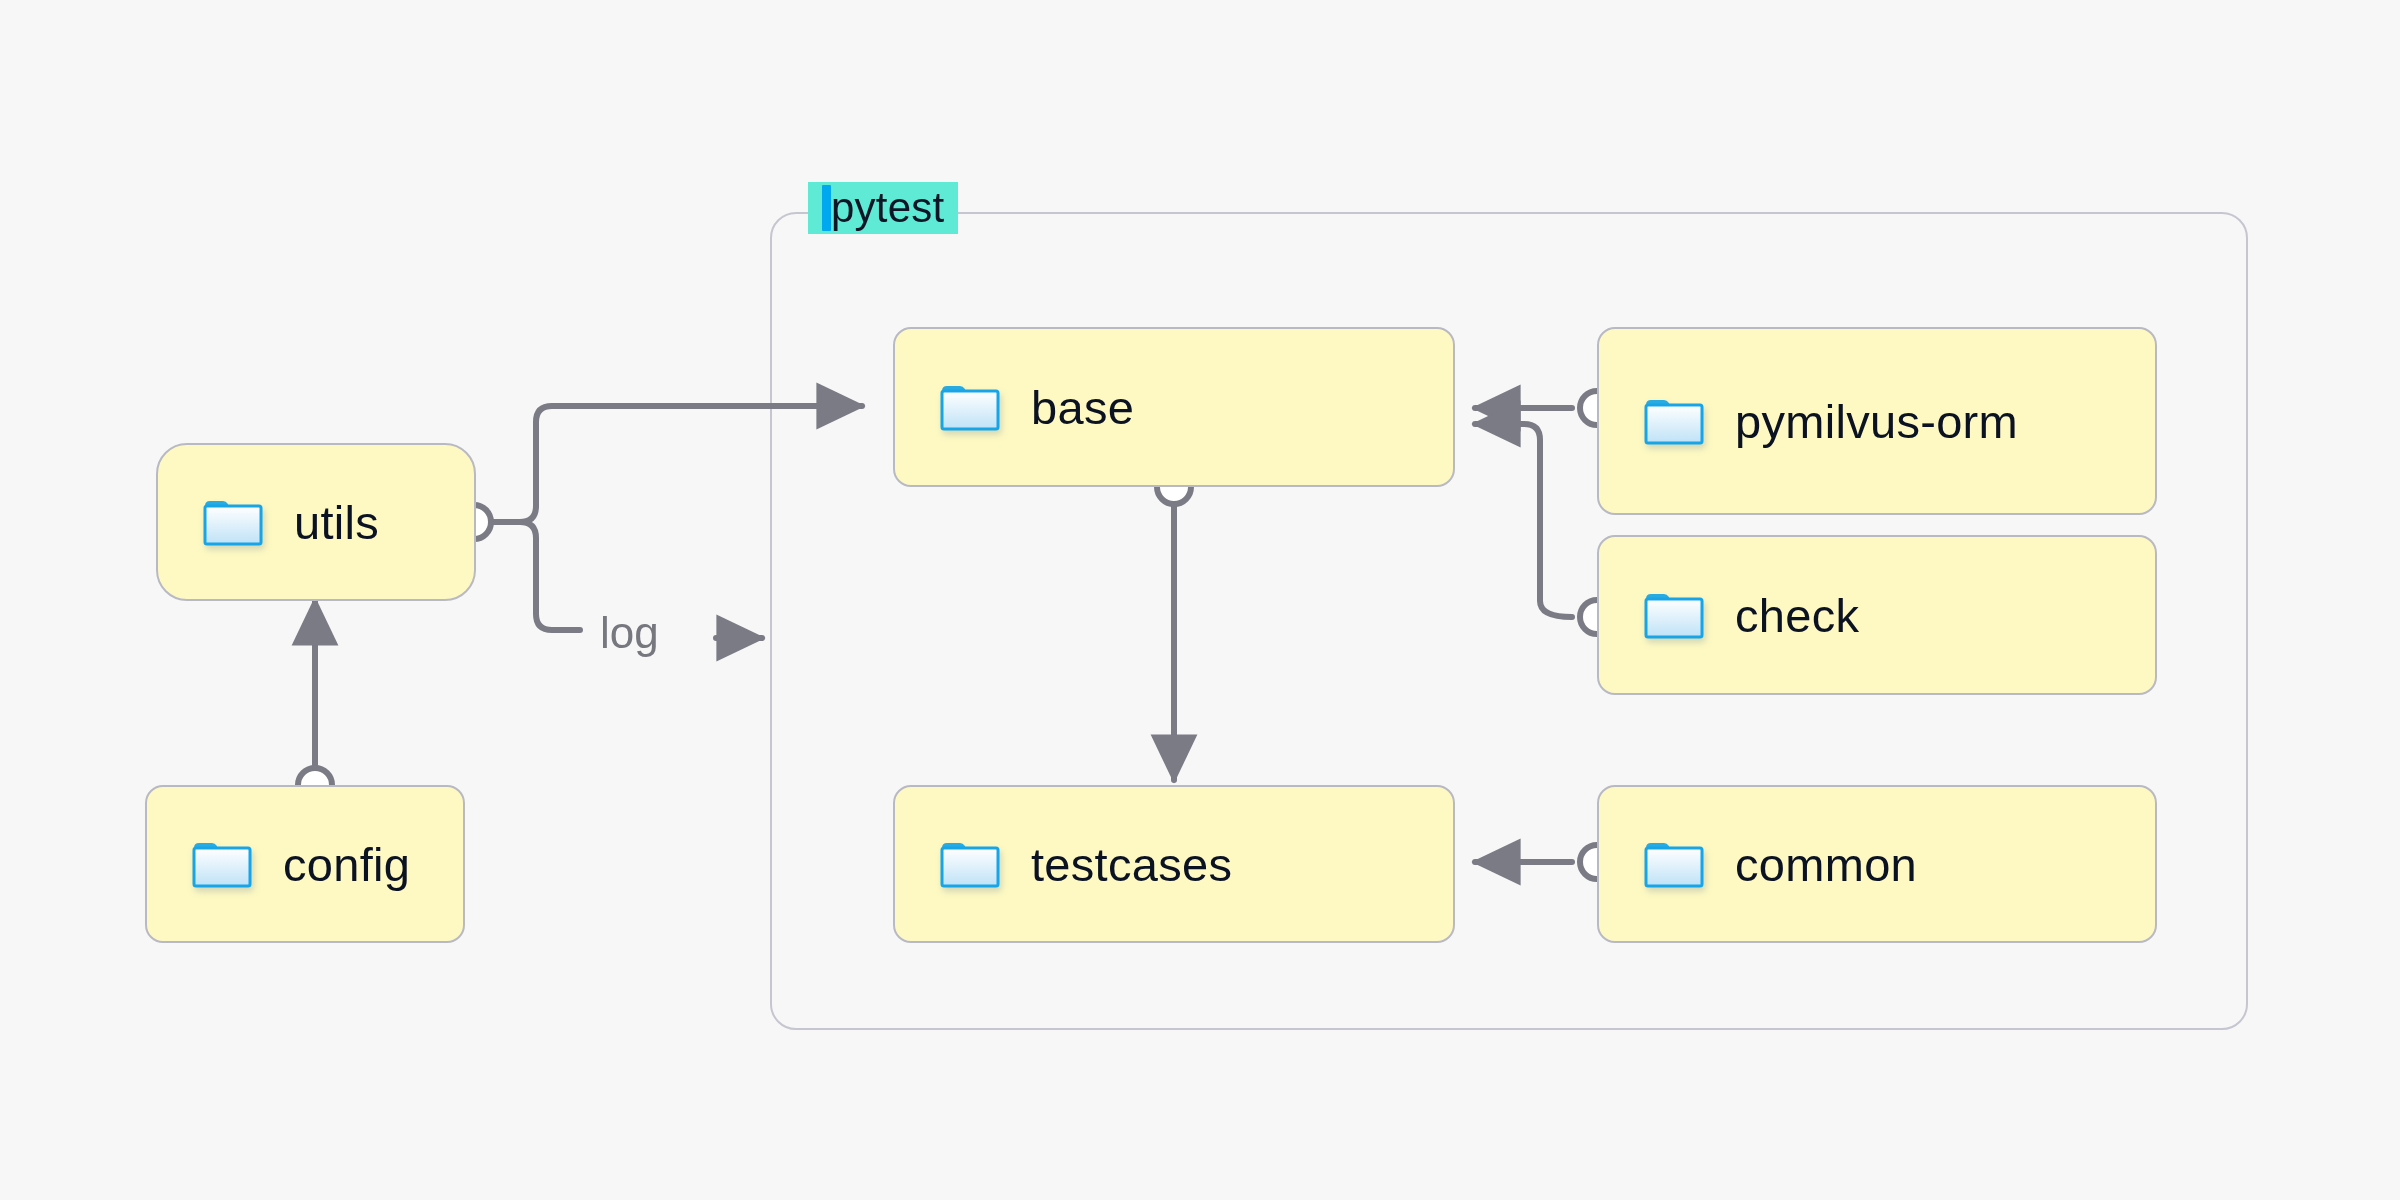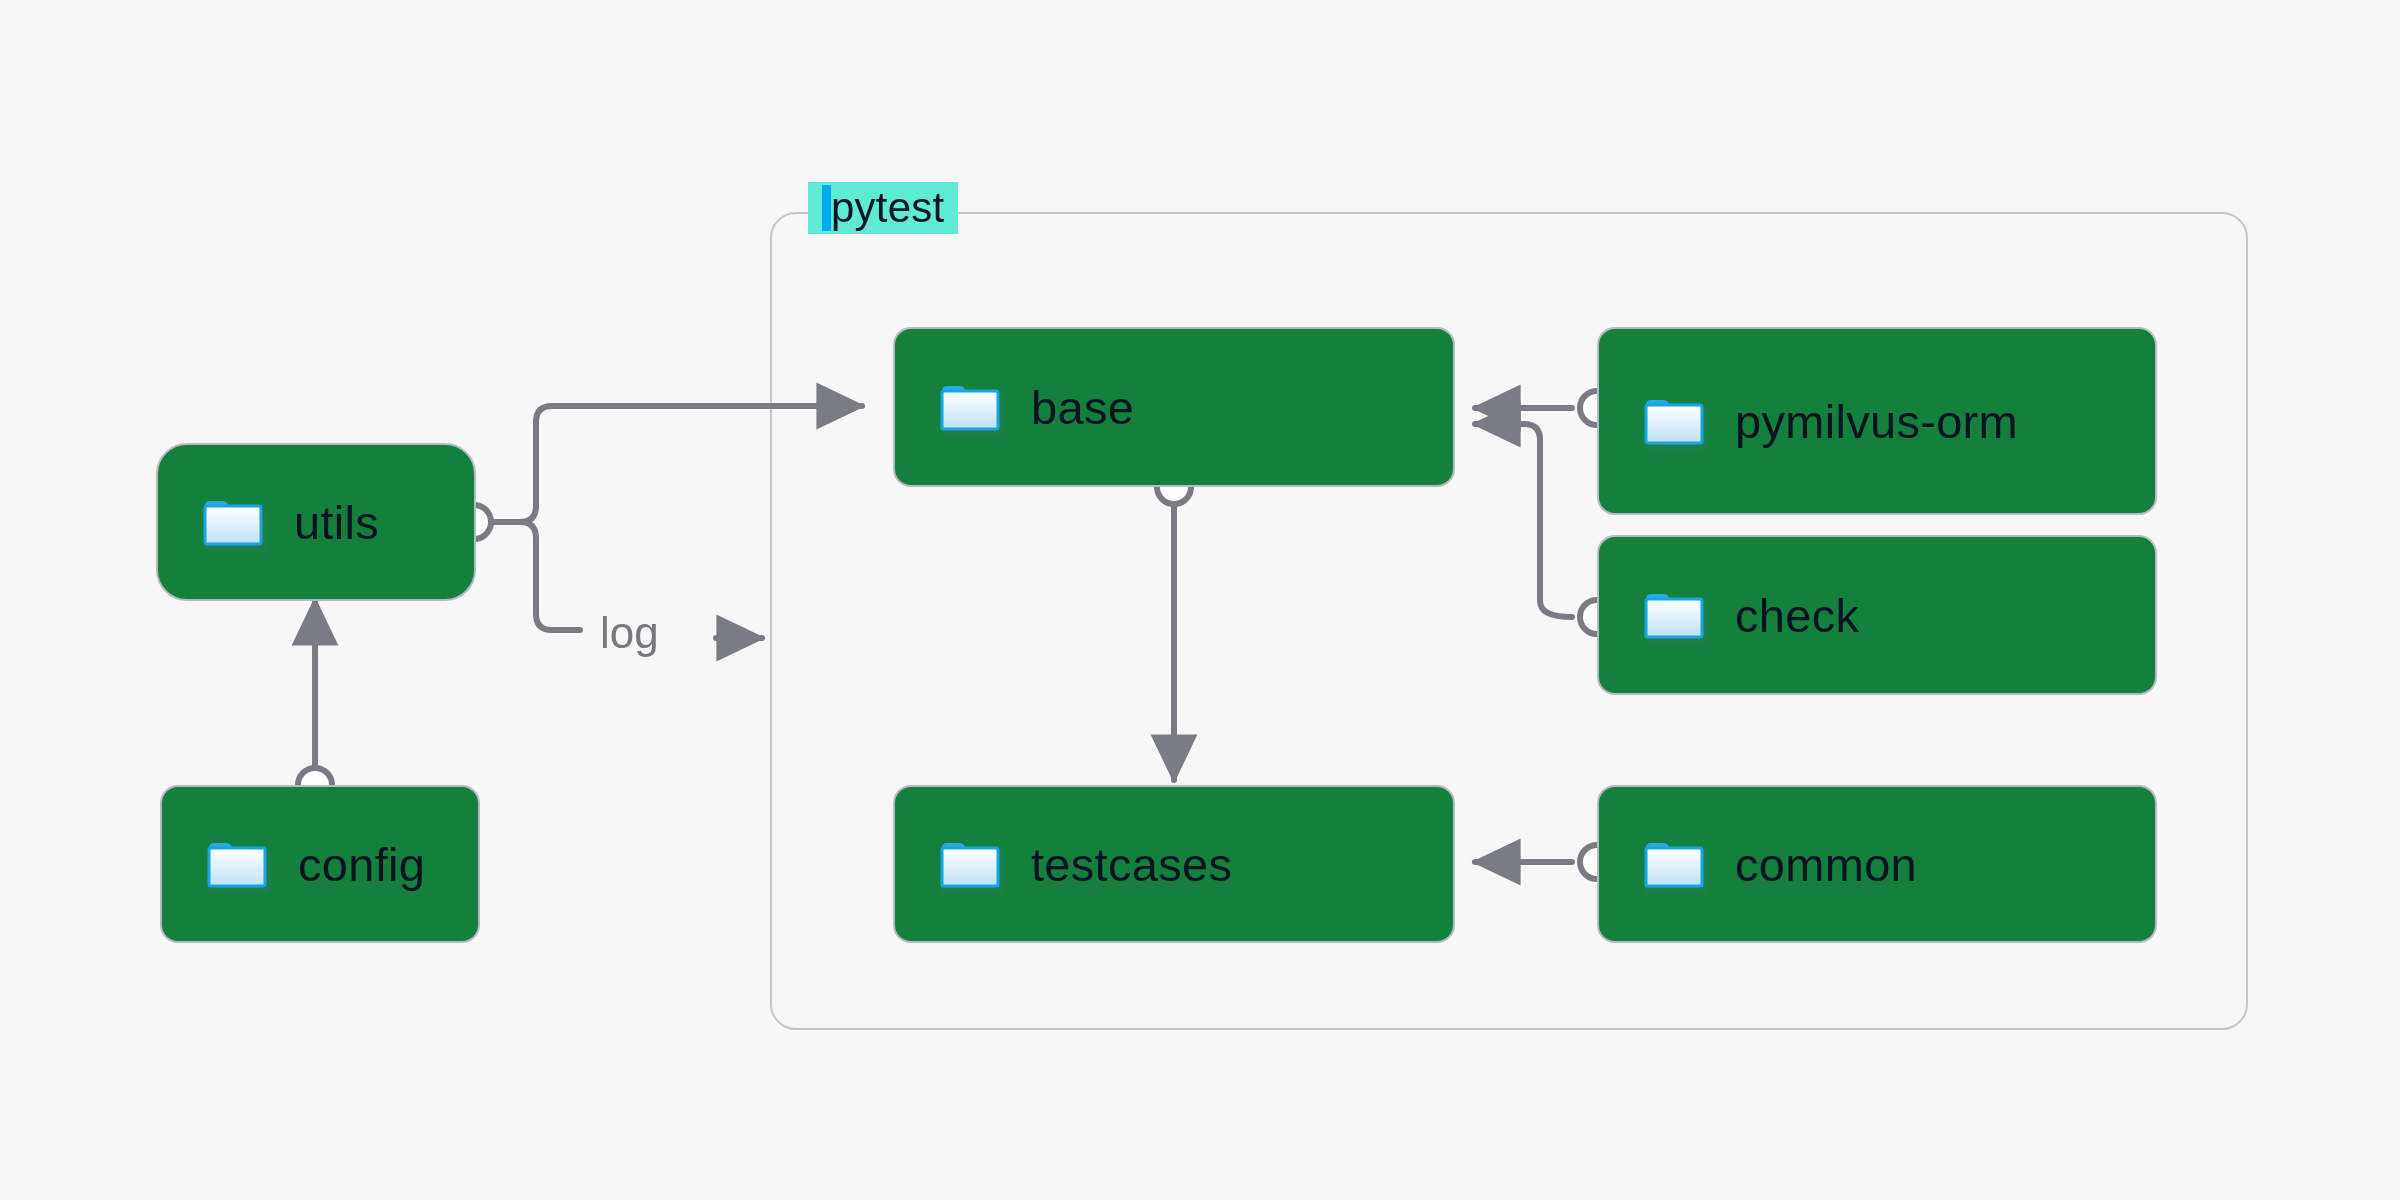--- a/index.html
+++ b/index.html
@@ -30,21 +30,21 @@
   .group-accent{
     width:9px;height:46px;background:#00a8f0;border-radius:1px;
   }
   .group-title{
     font-size:42px;color:#0d1526;letter-spacing:.2px;white-space:nowrap;
   }
 
   
   .node{
     position:absolute;
-    background:#15803d;
+    background:#fef9c3;
     border:2px solid #b9b9c4;
     border-radius:18px;
     box-sizing:border-box;
     display:flex;align-items:center;
     padding-left:44px;
     gap:30px;
   }
   .node-label{
     font-size:47px;color:#0b1222;letter-spacing:.3px;white-space:nowrap;
   }
@@ -122,21 +122,21 @@
   <div class="node" style="left:156px;top:443px;width:320px;height:158px;border-radius:31px;">
     <span class="folder">
       <svg viewBox="0 0 62 52" xmlns="http://www.w3.org/2000/svg">
         <path d="M3 10 q0-5 5-5 h13 q3 0 4.5 2.5 L27 10 h1 v6 H3 Z" fill="#29abe2"></path>
         <rect x="3" y="10" width="56" height="38" rx="2" fill="url(#folderGrad)" stroke="#17a5e8" stroke-width="3"></rect>
       </svg>
     </span>
     <span class="node-label">utils</span>
   </div>
 
-  <div class="node" style="left:160px;top:785px;width:320px;height:158px;">
+  <div class="node" style="left:145px;top:785px;width:320px;height:158px;">
     <span class="folder">
       <svg viewBox="0 0 62 52" xmlns="http://www.w3.org/2000/svg">
         <path d="M3 10 q0-5 5-5 h13 q3 0 4.5 2.5 L27 10 h1 v6 H3 Z" fill="#29abe2"></path>
         <rect x="3" y="10" width="56" height="38" rx="2" fill="url(#folderGrad)" stroke="#17a5e8" stroke-width="3"></rect>
       </svg>
     </span>
     <span class="node-label">config</span>
   </div>
 
   <div class="node" style="left:893px;top:327px;width:562px;height:160px;">

